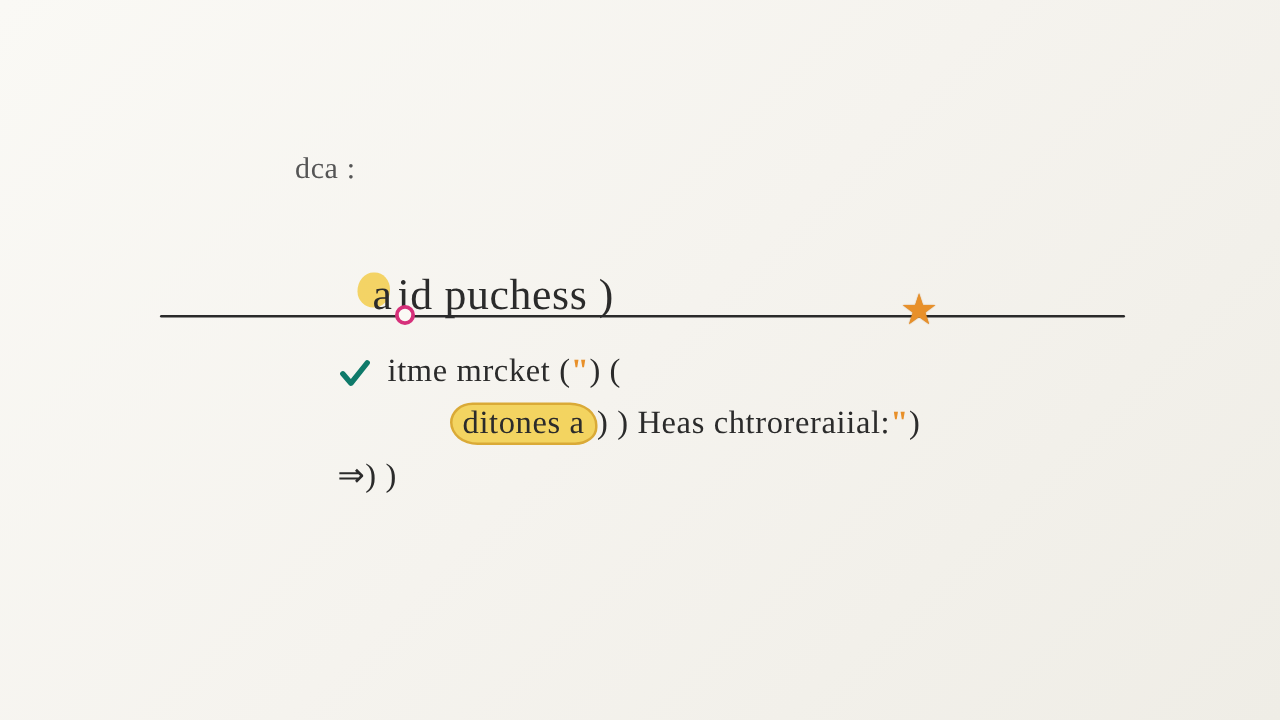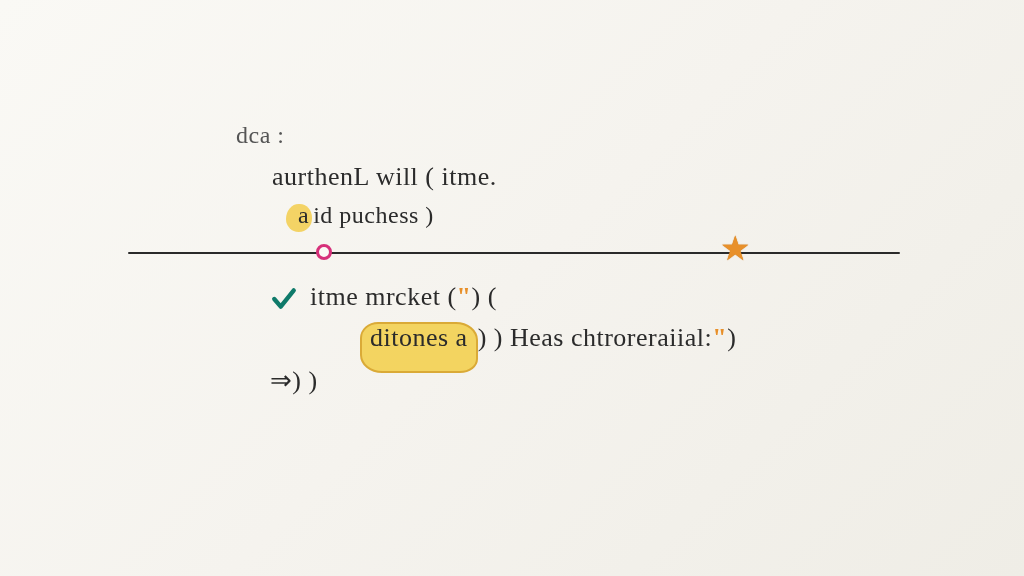--- a/index.html
+++ b/index.html
@@ -15,21 +15,21 @@
     }
     .txt {
       position: absolute;
       color: #2b2b2b;
       white-space: nowrap;
       font-weight: 500;
       letter-spacing: 0.5px;
     }
     .line1 { left: 236px; top: 122px; font-size: 24px; color: #555; }
     .line2 { left: 272px; top: 162px; font-size: 26px; }
-    .line3 { left: 290px; top: 202px; font-size: 24px; }
+    .line3 { left: 290px; top: 216px; font-size: 35px; }
     .line3-left-bracket {
       display:inline-block;
       position:relative;
       padding: 0 4px 0 8px;
     }
     .hl-blob1 {
       position:absolute;
       left:-4px; top:2px;
       width:26px; height:28px;
       background:#f3cf55;
@@ -66,40 +66,39 @@
       width: 26px; height: 26px;
     }
     .check svg { width:100%; height:100%; }
     .line4 { left: 310px; top: 282px; font-size: 26px; }
     .line5 { left: 360px; top: 322px; font-size: 26px; }
     .line6 { left: 270px; top: 365px; font-size: 26px; }
     .accent-quote { color:#e8902a; font-weight:700; }
     .hl-pill {
       display:inline-block;
       position:relative;
-      padding: 1px 10px 20px 10px;
+      padding: 1px 10px 3px 10px;
     }
     .hl-pill-bg {
       position:absolute;
       inset:0;
       background:#f3d255;
       border:2px solid #d8a428;
       border-radius: 18px 22px 18px 22px / 16px 18px 14px 18px;
       opacity:0.92;
       z-index:-1;
     }
   </style>
 </head>
 <body>
 
 <div class="stage">
 
   <div class="txt line1">dca :</div>
 
-  <div class="txt line2">aurthenL will ( itme.</div>
 
   <div class="txt line3">
     <span class="line3-left-bracket">
       <span class="hl-blob1"></span>
       <span>a</span>
     </span><span>id puchess )</span>
   </div>
 
   <div class="rule"></div>
   <div class="dot-outer"></div>

